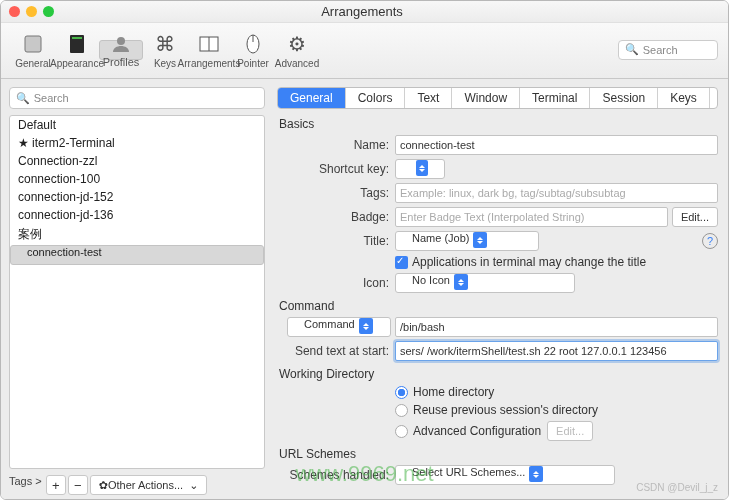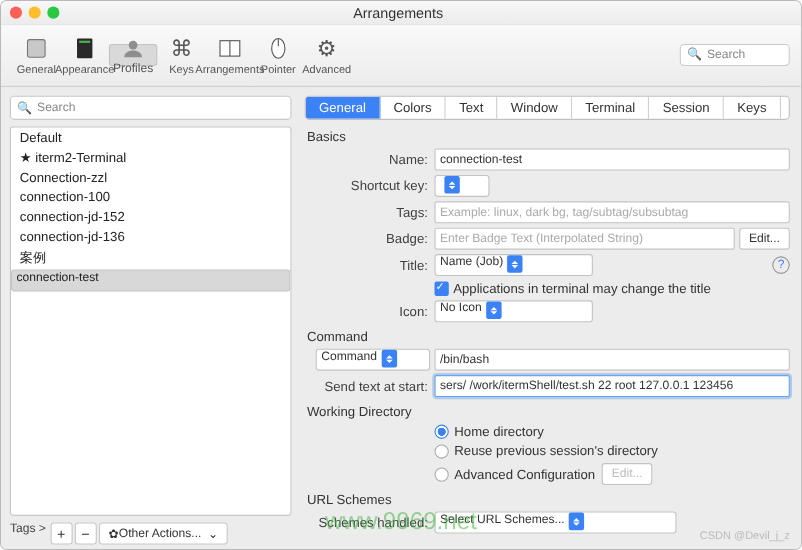--- a/index.html
+++ b/index.html
@@ -30,21 +30,21 @@
 .right { flex:1; padding:8px 10px 8px 4px; overflow:auto; }
 .tabs { display:flex; background:#fff; border:1px solid #c0c0c0; border-radius:4px; overflow:hidden; margin-bottom:8px; }
 .tab { flex:0 0 auto; padding:3px 12px; font-size:12px; border-right:1px solid #d0d0d0; color:#333; }
 .tab:last-child{border-right:none;}
 .tab.active { background:#3b82f6; color:#fff; }
 .sect { font-weight:normal; font-size:12px; color:#333; margin:6px 0 4px 2px; }
 .row { display:flex; align-items:center; margin-bottom:4px; }
 .row .rlab { width:118px; text-align:right; padding-right:6px; font-size:12px; color:#404040; }
 .inp { flex:1; height:20px; background:#fff; border:1px solid #c3c3c3; border-radius:2px; padding:0 4px; font-size:11px; color:#333; display:flex; align-items:center; }
 .inp.ph{color:#aaa;}
-.sel { height:20px; background:#fff; border:1px solid #c3c3c3; border-radius:3px; display:flex; padding:0 4px; font-size:11px; position:relative; }
+.sel { height:20px; background:#fff; border:1px solid #c3c3c3; border-radius:3px; display:flex; padding:0 16px; font-size:11px; position:relative; }
 .sel .arrw { width:14px; height:16px; background:#3b82f6; border-radius:2px; margin-left:4px; display:flex; flex-direction:column; align-items:center; justify-content:center; }
 .sel .arrw::before{content:"";border:3px solid transparent;border-bottom-color:#fff;margin-bottom:1px;}
 .sel .arrw::after{content:"";border:3px solid transparent;border-top-color:#fff;}
 .btn { height:20px; background:#fff; border:1px solid #c3c3c3; border-radius:3px; padding:0 8px; font-size:11px; display:flex; align-items:center; }
 .chk { width:13px; height:13px; background:#3b82f6; border-radius:2px; margin-right:4px; position:relative; }
 .chk::after{content:"✓";color:#fff;font-size:10px;position:absolute;left:1px;top:-1px;}
 .radio { width:13px; height:13px; border:1px solid #aaa; border-radius:50%; margin-right:5px; background:#fff; display:inline-block; vertical-align:middle; }
 .radio.on { border-color:#3b82f6; background:radial-gradient(circle,#3b82f6 0 45%,#fff 50% 100%); }
 .help { width:16px;height:16px;border:1px solid #969696;border-radius:50%;color:#3b82f6;font-size:11px;display:flex;align-items:center;justify-content:center;margin-left:5px;}
 .watermark{position:absolute;bottom:12px;left:50%;transform:translateX(-50%);font-size:22px;color:#4ab64a;opacity:.55;pointer-events:none;}
@@ -195,21 +195,21 @@
         </div>
         <div class="help" style="margin-left:auto">?</div>
       </div>
     <div class="row">
         <div class="rlab"></div>
         <div class="chk"></div>
         <span>Applications in terminal may change the title</span>
       </div>
     <div class="row">
         <div class="rlab">Icon:</div>
-        <div class="sel" style="width:144px">
+        <div class="sel" style="width:180px">
           <span>No Icon</span>
           <div class="arrw"></div>
         </div>
       </div>
 
     <div class="sect">Command</div>
     <div class="row">
         <div style="width:10px"></div>
         <div class="sel" style="width:104px">
           <span>Command</span>

